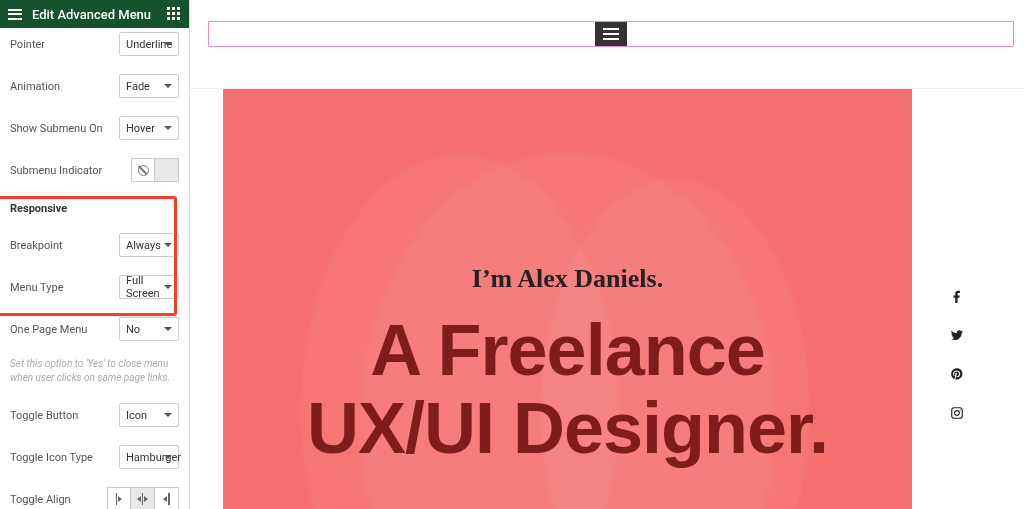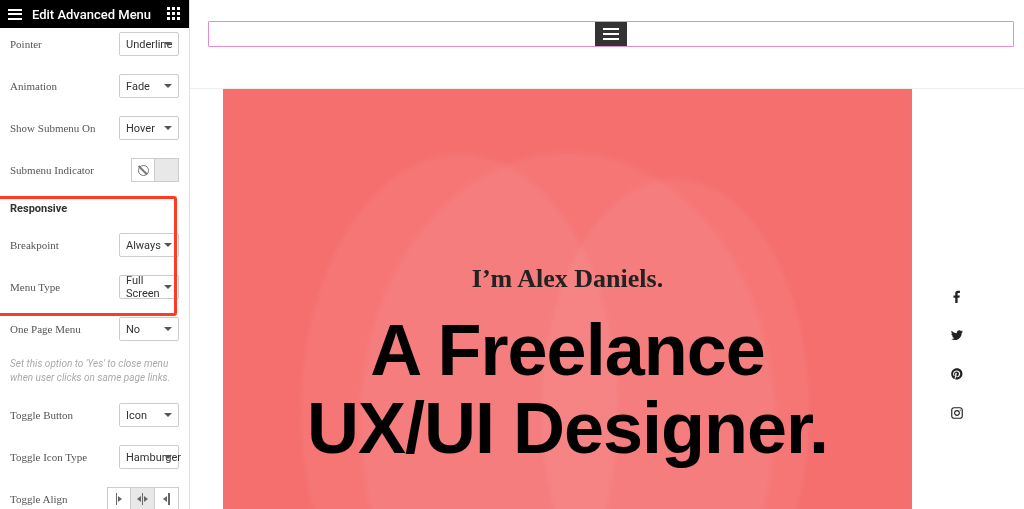--- a/index.html
+++ b/index.html
@@ -1,31 +1,31 @@
 <!DOCTYPE html>
 <html><head>
 <meta charset="utf-8">
 <style>
   * { box-sizing: border-box; margin: 0; padding: 0; }
   body { font-family: -apple-system, Roboto, Arial, sans-serif; font-size: 12px; color: #333; background: #fff; width: 1024px; height: 509px; overflow: hidden; position: relative; }
 
   
   .sidebar { position: absolute; left: 0; top: 0; width: 190px; height: 509px; background: #fff; border-right: 1px solid #e0e0e0; display: flex; flex-direction: column; }
-  .sidebar-header { background: #000000; color: #fff; height: 28px; display: flex; align-items: center; padding: 0 8px; font-size: 13px; font-weight: 500; }
+  .sidebar-header { background: #14532d; color: #fff; height: 28px; display: flex; align-items: center; padding: 0 8px; font-size: 13px; font-weight: 500; }
   .sidebar-header .ham { margin-right: 10px; display:flex; flex-direction:column; gap:2.5px;}
   .sidebar-header .ham span{display:block;width:14px;height:2px;background:#fff;}
   .sidebar-header .title { flex: 1; }
   .sidebar-header .grid-ic { width:14px; height:14px; display:grid; grid-template-columns:repeat(3,3px); grid-template-rows:repeat(3,3px); gap:2px;}
   .sidebar-header .grid-ic b{display:block;width:3px;height:3px;background:#fff;}
 
   .sidebar-body { flex: 1; overflow-y: auto; padding: 4px 10px 10px 10px; position:relative;}
 
   .ctrl-row { display: flex; align-items: center; justify-content: space-between; margin: 18px 0 0 0; min-height:24px;}
   .ctrl-row:first-child{margin-top:0;}
-  .ctrl-label { font-size: 11px; color: #555; font-family: Liberation Serif, serif; }
+  .ctrl-label { font-size: 11px; color: #555; }
   .sel { position:relative; width: 60px; height: 24px; border: 1px solid #ccc; border-radius: 2px; background: #fff; display:flex; align-items:center; padding: 0 18px 0 6px; font-size: 11px; color:#333; cursor:pointer;}
   .sel .caret { position:absolute; right:6px; top:9px; width:0;height:0;border-left:4px solid transparent;border-right:4px solid transparent;border-top:4px solid #555;}
 
   .btn-group{display:flex;}
   .btn-group .btn{width:24px;height:24px;border:1px solid #ccc;display:flex;align-items:center;justify-content:center;background:#fff;cursor:pointer;}
   .btn-group .btn + .btn{border-left:none;}
   .btn-group .btn.active{background:#e8e8e8;}
   .ic-ban{width:11px;height:11px;border:1.5px solid #777;border-radius:50%;position:relative;}
   .ic-ban::after{content:"";position:absolute;left:50%;top:50%;width:12px;height:1.5px;background:#777;transform:translate(-50%,-50%) rotate(45deg);}
 
@@ -44,21 +44,21 @@
   .preview { position:absolute; left:190px; top:17px; right:0; height:509px; background:#fff; }
   .top-strip{position:absolute;left:0;top:0;right:0;height:72px;background:#fff;border-bottom:1px solid #eee;}
   .widget-outline{position:absolute;left:18px;right:10px;top:4px;height:26px;border:1px solid #e48ccc;border-radius:1px;display:flex;align-items:center;justify-content:center;}
   .menu-toggle{width:32px;height:24px;background:#333;border:none;display:flex;flex-direction:column;align-items:center;justify-content:center;gap:3px;}
   .menu-toggle span{display:block;width:16px;height:2px;background:#fff;}
 
   .hero{position:absolute;left:33px;right:112px;top:72px;bottom:0;background:#f56f6f;overflow:hidden;}
   .hero::before{content:"";position:absolute;inset:-40px -40px -40px -40px;background: radial-gradient(ellipse 260px 420px at 36% 70%, rgba(255,255,255,0.05) 0%, rgba(255,255,255,0.05) 60%, transparent 62%), radial-gradient(ellipse 220px 380px at 64% 70%, rgba(255,255,255,0.05) 0%, rgba(255,255,255,0.05) 60%, transparent 62%), radial-gradient(ellipse 340px 440px at 50% 72%, rgba(255,255,255,0.05) 0%, rgba(255,255,255,0.05) 60%, transparent 62%);}
   .hero-content{position:absolute;left:0;right:0;top:175px;text-align:center;color:#fff;}
   .hero-sub{font-family: Georgia, 'Times New Roman', serif;font-size:26px;color:#222;font-weight:600;}
-  .hero-title{font-family: Arial, sans-serif;font-weight:900;font-size:72px;line-height:1.08;color:#000000;margin-top:18px;letter-spacing:-1px;}
+  .hero-title{font-family: Arial, sans-serif;font-weight:900;font-size:72px;line-height:1.08;color:#7f1d1d;margin-top:18px;letter-spacing:-1px;}
 
   .social-col{position:absolute;right:60px;top:272px;display:flex;flex-direction:column;gap:22px;align-items:center;}
   .social-col a{color:#222;text-decoration:none;display:block;}
   .social-col svg{width:14px;height:14px;fill:#222;}
 
   .align-ic{display:flex;align-items:center;justify-content:center;position:relative;width:100%;height:100%;}
   .align-ic .bar{width:1.5px;height:12px;background:#666;}
   .align-ic .arrL,.align-ic .arrR{width:0;height:0;border-top:3px solid transparent;border-bottom:3px solid transparent;}
   .align-ic .arrL{border-right:4px solid #666;margin-right:1px;}
   .align-ic .arrR{border-left:4px solid #666;margin-left:1px;}

